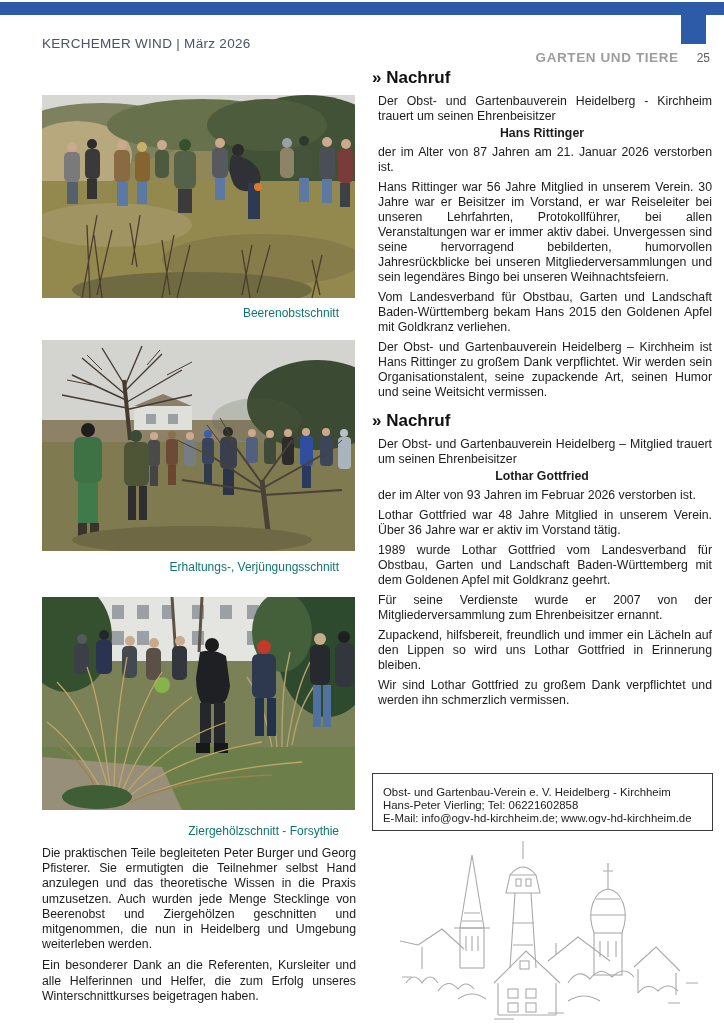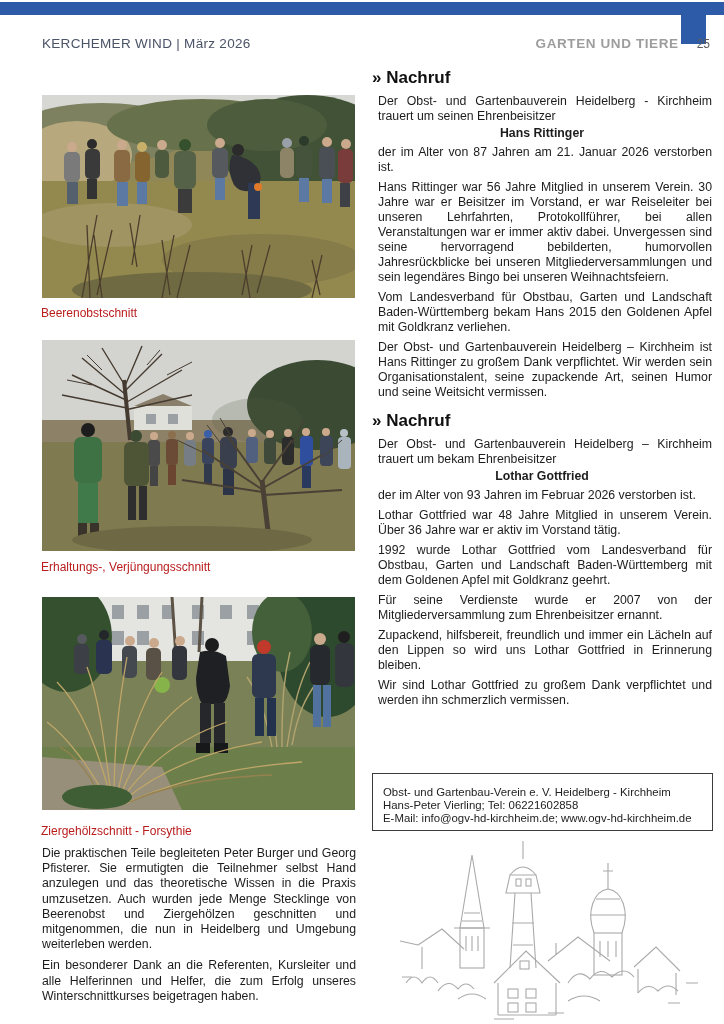--- a/index.html
+++ b/index.html
@@ -4,29 +4,29 @@
 <style>
   html,body{margin:0;padding:0;}
   body{
     width:724px;height:1024px;position:relative;background:#ffffff;
     font-family:"Liberation Sans", sans-serif;color:#1b1b1b;overflow:hidden;
   }
   
   .topbar{position:absolute;left:0;top:2px;width:724px;height:13px;background:#2e5ba7;}
   .toptab{position:absolute;left:681px;top:2px;width:25px;height:42px;background:#2e5ba7;}
   .hdr-left{position:absolute;left:42px;top:36px;font-size:13.5px;letter-spacing:.3px;color:#4a5367;}
-  .hdr-right{position:absolute;top:36px;right:14px;display:flex;gap:18px;align-items:baseline;margin-left:44px;}
+  .hdr-right{position:absolute;top:50px;right:14px;display:flex;gap:18px;align-items:baseline;margin-left:44px;}
   .hdr-section{font-size:13.5px;font-weight:bold;letter-spacing:.6px;color:#9d9d9d;}
   .hdr-page{font-size:12px;color:#5c5c5c;}
   
   .photo{position:absolute;left:42px;width:313px;display:block;}
   #photo1{top:95px;height:203px;}
   #photo2{top:340px;height:211px;}
   #photo3{top:597px;height:213px;}
-  .caption{position:absolute;left:41px;width:313px;font-size:12px;color:#b91c1c;}
+  .caption{position:absolute;left:26px;width:313px;font-size:12px;color:#0f766e;text-align:right;}
   #cap1{top:306px;} #cap2{top:560px;} #cap3{top:824px;}
   .lcol-text{position:absolute;left:42px;top:846px;width:314px;text-align:justify;
     font-size:12.3px;line-height:15.2px;color:#1c1c1c;}
   .lcol-text p{margin:0 0 6px 0;}
   
   .rcol{position:absolute;left:372px;top:70px;width:340px;text-align:justify;
     font-size:12.3px;line-height:15px;color:#1c1c1c;}
   .nachruf-h{font-size:17px;font-weight:bold;color:#101010;text-align:left;margin:0 0 9px 0;}
   .nachruf-h.second{margin-top:13px;}
   .rcol p{margin:0 0 5px 6px;}
@@ -319,25 +319,25 @@
 <div class="rcol">
   <h2 class="nachruf-h">» Nachruf</h2>
   <p class="intro">Der Obst- und Gartenbauverein Heidelberg - Kirchheim trauert um seinen Ehrenbeisitzer</p>
   <p class="name">Hans Rittinger</p>
   <p>der im Alter von 87 Jahren am 21. Januar 2026 verstorben ist.</p>
   <p>Hans Rittinger war 56 Jahre Mitglied in unserem Verein. 30 Jahre war er Beisitzer im Vorstand, er war Reiseleiter bei unseren Lehrfahrten, Protokollführer, bei allen Veranstaltungen war er immer aktiv dabei. Unvergessen sind seine hervorragend bebilderten, humorvollen Jahresrückblicke bei unseren Mitgliederversammlungen und sein legendäres Bingo bei unseren Weihnachtsfeiern.</p>
   <p>Vom Landesverband für Obstbau, Garten und Landschaft Baden-Württemberg bekam Hans 2015 den Goldenen Apfel mit Goldkranz verliehen.</p>
   <p>Der Obst- und Gartenbauverein Heidelberg – Kirchheim ist Hans Rittinger zu großem Dank verpflichtet. Wir werden sein Organisationstalent, seine zupackende Art, seinen Humor und seine Weitsicht vermissen.</p>
 
   <h2 class="nachruf-h second">» Nachruf</h2>
-  <p class="intro">Der Obst- und Gartenbauverein Heidelberg – Kirchheim trauert um bekam Ehrenbeisitzer</p>
+  <p class="intro">Der Obst- und Gartenbauverein Heidelberg – Mitglied trauert um seinen Ehrenbeisitzer</p>
   <p class="name">Lothar Gottfried</p>
   <p>der im Alter von 93 Jahren im Februar 2026 verstorben ist.</p>
   <p>Lothar Gottfried war 48 Jahre Mitglied in unserem Verein. Über 36 Jahre war er aktiv im Vorstand tätig.</p>
-  <p>1992 wurde Lothar Gottfried vom Landesverband für Obstbau, Garten und Landschaft Baden-Württemberg mit dem Goldenen Apfel mit Goldkranz geehrt.</p>
+  <p>1989 wurde Lothar Gottfried vom Landesverband für Obstbau, Garten und Landschaft Baden-Württemberg mit dem Goldenen Apfel mit Goldkranz geehrt.</p>
   <p>Für seine Verdienste wurde er 2007 von der Mitgliederversammlung zum Ehrenbeisitzer ernannt.</p>
   <p>Zupackend, hilfsbereit, freundlich und immer ein Lächeln auf den Lippen so wird uns Lothar Gottfried in Erinnerung bleiben.</p>
   <p>Wir sind Lothar Gottfried zu großem Dank verpflichtet und werden ihn schmerzlich vermissen.</p>
 </div>
 
 <div class="contact-box">
   <div>Obst- und Gartenbau-Verein e. V. Heidelberg - Kirchheim</div>
   <div>Hans-Peter Vierling; Tel: 06221602858</div>
   <div>E-Mail: info@ogv-hd-kirchheim.de; www.ogv-hd-kirchheim.de</div>
 </div>

